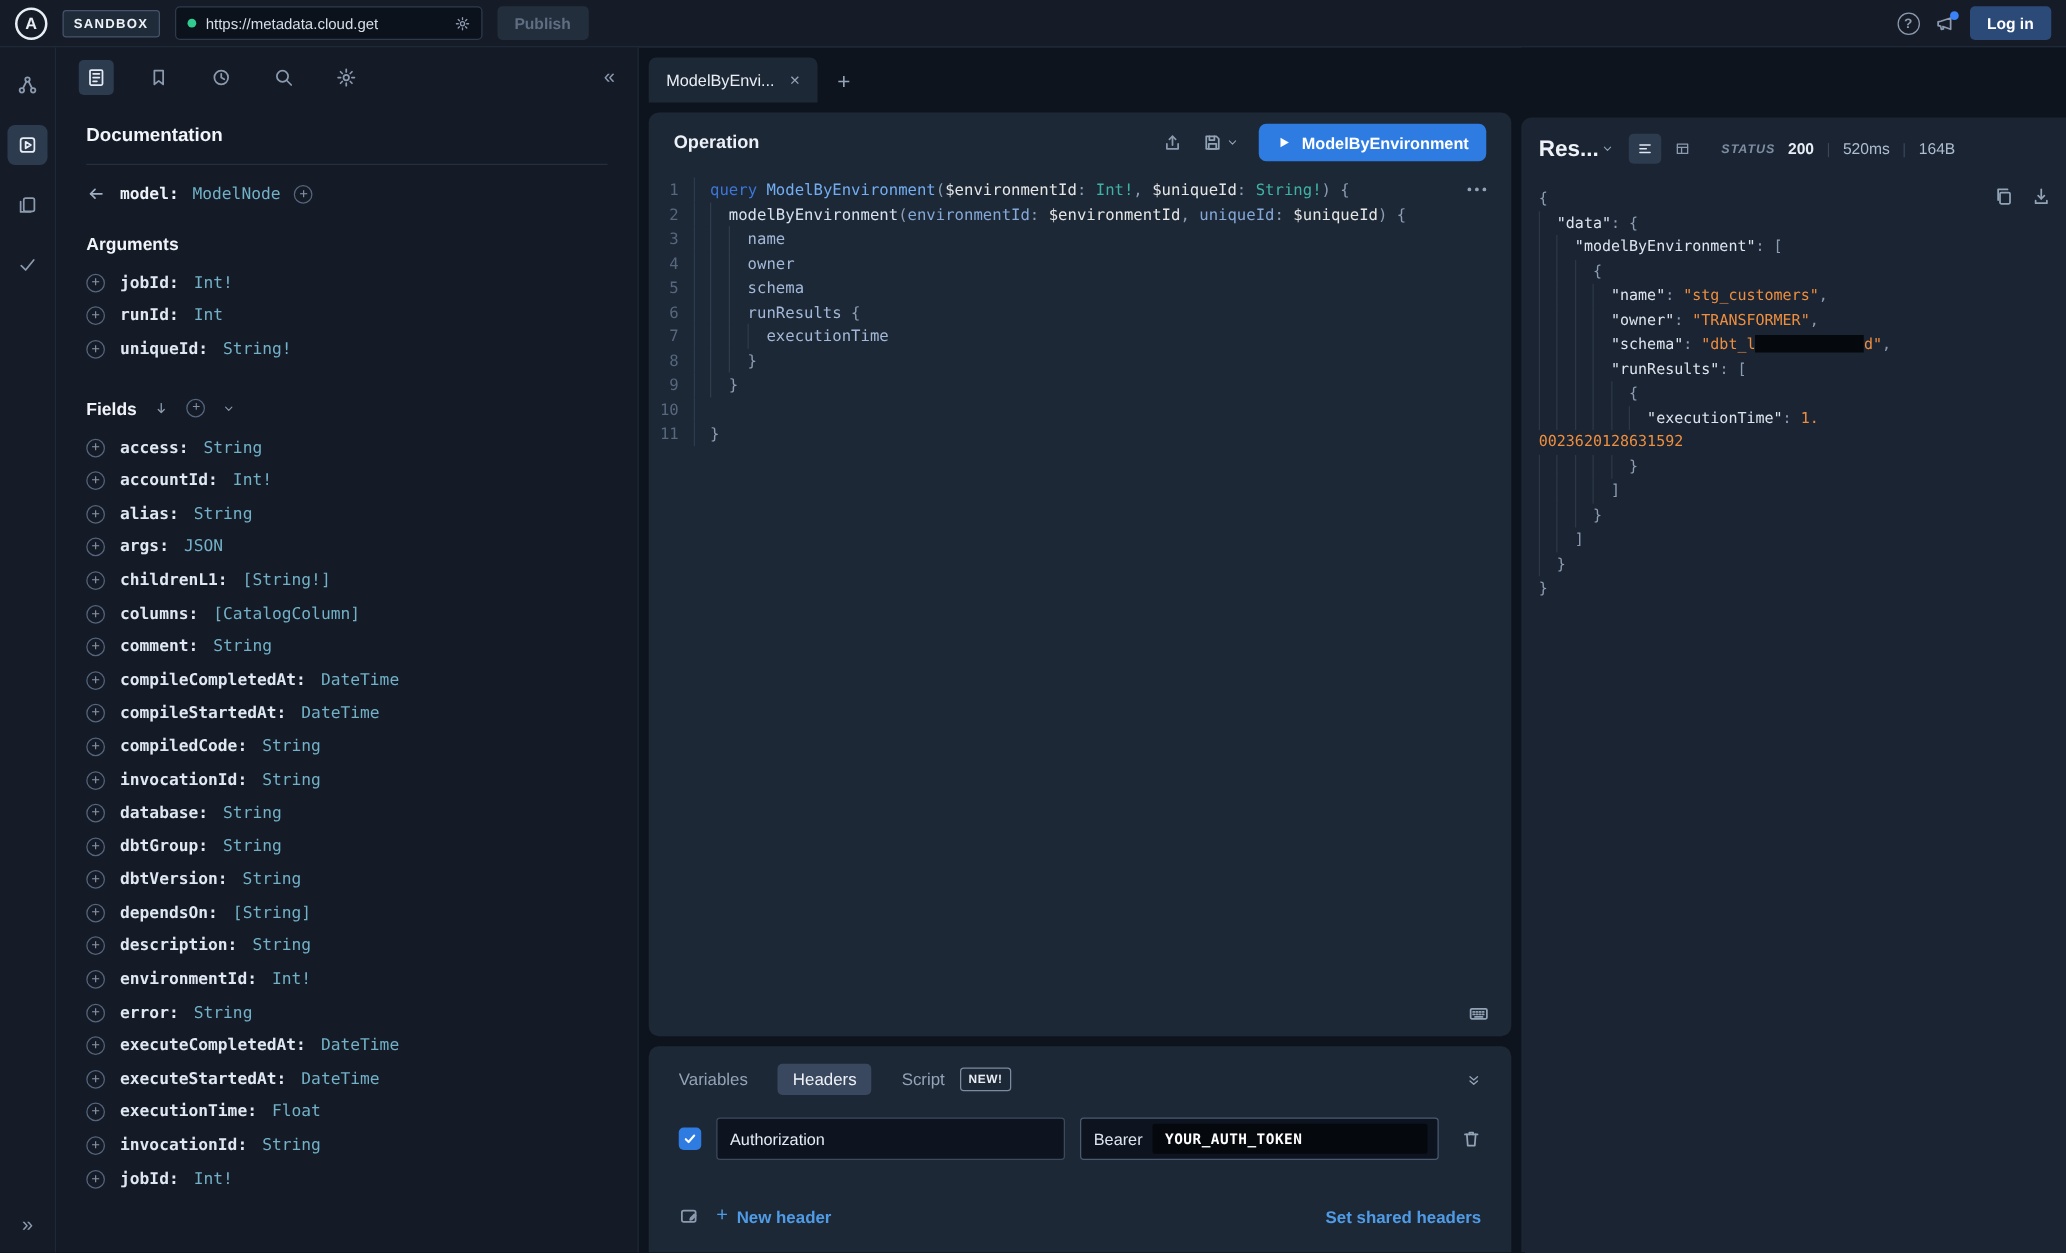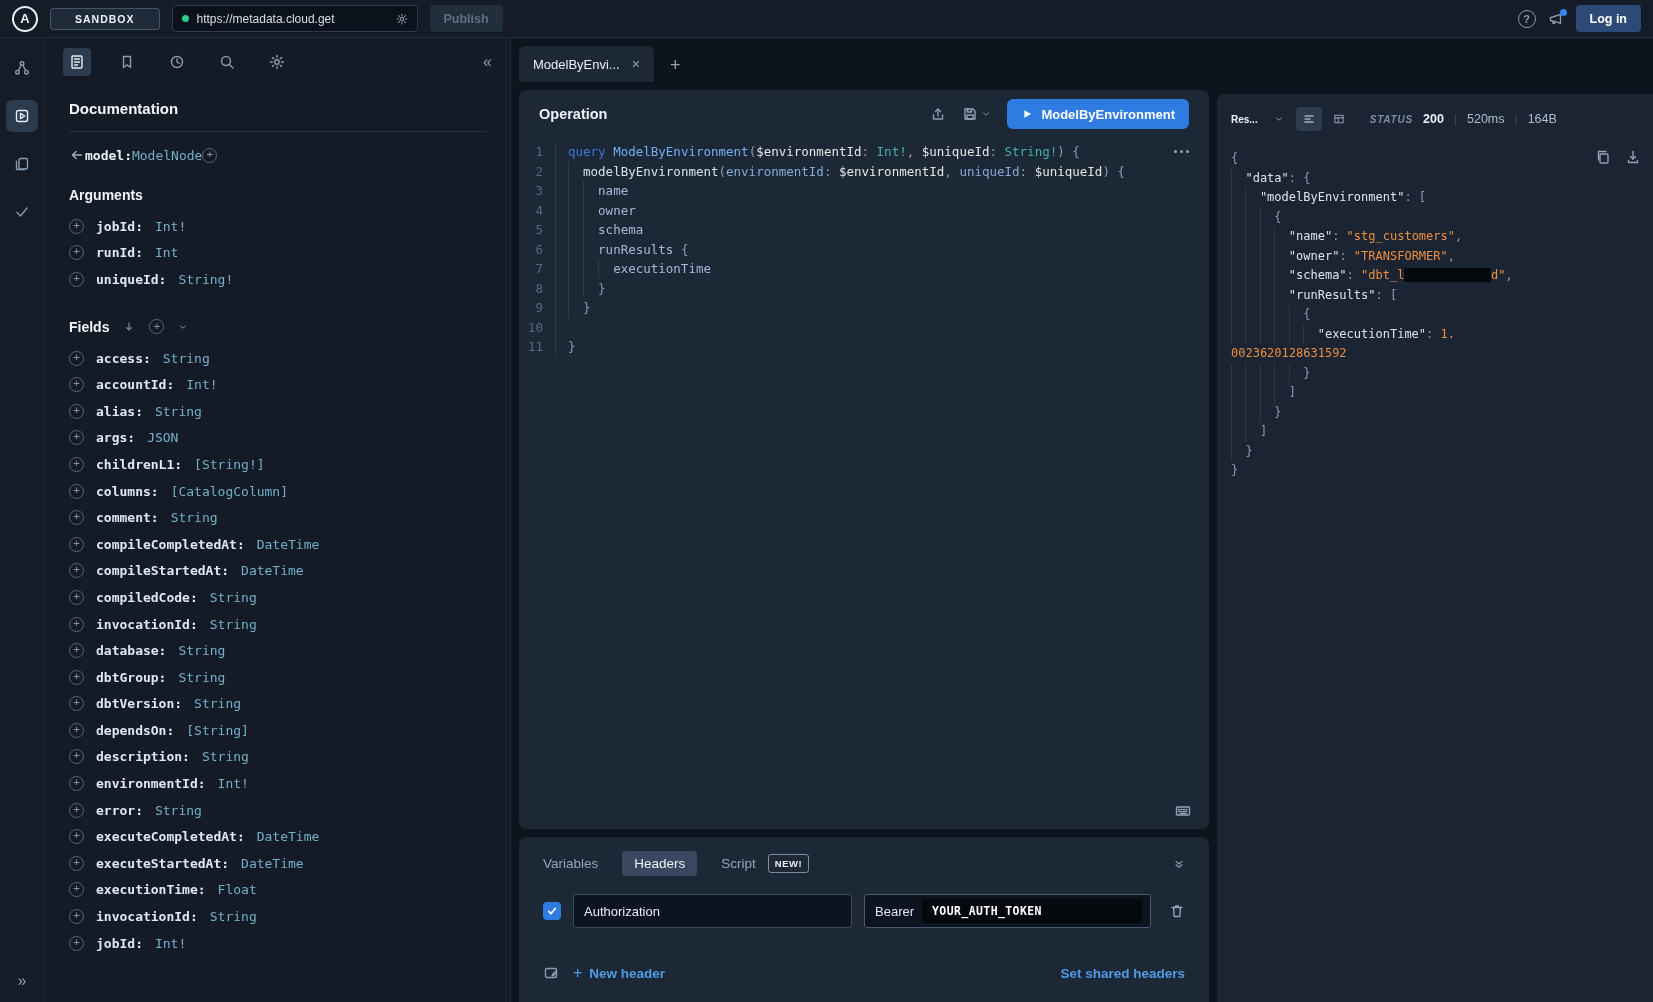--- a/index.html
+++ b/index.html
@@ -10,21 +10,21 @@
         stroke-linecap:round; stroke-linejoin:round; }
   .ic.sm { width:12px; height:12px; }
   .ic.xs { width:10px; height:10px; }
 
   
   .topbar { height:38px; background:#151c28; border-bottom:1px solid #222c3b;
             display:flex; align-items:center; padding:0 12px; gap:12px; }
   .logo { width:26px; height:26px; border:2px solid #e9eef5; border-radius:50%;
           display:flex; align-items:center; justify-content:center;
           font-weight:bold; font-size:13px; flex:none; }
-  .chip { border:1px solid #45536a; background:#202b3a; border-radius:3px; padding:4px 24px;
+  .chip { border:1px solid #45536a; background:#202b3a; border-radius:3px; padding:4px 8px;
           font-size:10.5px; font-weight:bold; letter-spacing:1px; color:#edf1f6; }
   .url-pill { display:flex; align-items:center; gap:8px; background:#0c121c;
               border:1px solid #2e3a4c; border-radius:4px; height:27px; padding:0 9px; width:246px; }
   .dot { width:7px; height:7px; border-radius:50%; background:#2fcb8f; flex:none; }
   .url-text { font-size:12px; color:#d7dee8; white-space:nowrap; overflow:hidden;
               text-overflow:ellipsis; flex:1; }
   .icon-btn { color:#8b9aae; display:flex; align-items:center; justify-content:center; }
   .btn { border:none; border-radius:4px; height:27px; padding:0 14px; font-size:12.5px;
          font-weight:600; font-family:inherit; }
   .btn.publish { background:#232e3d; color:#5f6e82; }
@@ -51,21 +51,21 @@
   .docs { width:466px; background:#141b27; border-right:1px solid #1e2836; flex:none;
           display:flex; flex-direction:column; overflow:hidden; }
   .docs-toolbar { height:48px; display:flex; align-items:center; gap:22px; padding:0 18px; flex:none; }
   .tool-ic { color:#8b9aae; width:28px; height:28px; display:flex; align-items:center;
              justify-content:center; border-radius:4px; }
   .tool-ic.active { background:#2d3b4f; color:#e4ebf4; }
   .docs-collapse { margin-left:auto; color:#8b9aae; font-size:16px; }
   .docs-body { padding:0 24px; overflow:hidden; }
   .docs-title { font-size:15px; font-weight:bold; color:#f2f5f9; padding:14px 0 14px;
                 border-bottom:1px solid #242f3f; }
-  .crumb { display:flex; align-items:flex-end; margin-top:15px;
+  .crumb { display:flex; align-items:flex-end; gap:11px; margin-top:15px;
            font-family:"DejaVu Sans Mono", monospace; font-size:13px; }
   .crumb .back { color:#9fb0c4; }
   .crumb-label { font-weight:bold; color:#edf2f8; }
   .crumb-type { color:#72b1c7; }
   .section-h { font-size:14px; font-weight:bold; color:#f0f4f9; margin:24px 0 10px; }
   .fields-h { display:flex; align-items:center; gap:14px; margin:26px 0 10px; }
   .fields-h .section-h { margin:0; }
   .fields-h .hic { color:#8b9aae; display:flex; align-items:center; }
   .doc-row { display:flex; align-items:center; height:26.6px; gap:12px;
              font-family:"DejaVu Sans Mono", monospace; font-size:13px; }
@@ -132,22 +132,22 @@
   .bc-footer { margin-top:auto; display:flex; align-items:center; gap:14px; padding:0 24px 20px; }
   .blue-link { color:#4f9be6; font-size:13.5px; font-weight:600; display:flex;
                align-items:center; gap:7px; }
   .env-ic { color:#8b9aae; }
 
   
   .right { width:436px; flex:none; background:#0e141e; padding-top:56px; }
   .right-card { height:100%; background:#1a2432; border-radius:8px 0 0 0; display:flex;
                 flex-direction:column; overflow:hidden; }
   .res-header { display:flex; align-items:center; gap:10px; padding:13px 14px 10px; flex:none; }
-  .res-title { font-size:10px; font-weight:bold; color:#eef2f7; display:flex;
-               align-items:center; gap:16px; }
+  .res-title { font-size:18px; font-weight:bold; color:#eef2f7; display:flex;
+               align-items:center; gap:2px; }
   .res-title .cv { color:#93a3b6; }
   .view-toggle { display:flex; gap:4px; margin-left:2px; }
   .vt-btn { width:26px; height:24px; border-radius:4px; display:flex; align-items:center;
             justify-content:center; color:#8b9aae; }
   .vt-btn.active { background:#2d3b4f; color:#e2e9f2; }
   .status-label { font-size:10px; font-weight:600; letter-spacing:.8px; color:#7e8da2;
                   margin-left:8px;font-style:italic; }
   .status-val { font-size:12.5px; font-weight:600; color:#e8eef6; }
   .sep { color:#39465a; font-size:12px; }
   .meta-val { font-size:12.5px; color:#aebdcf; }

